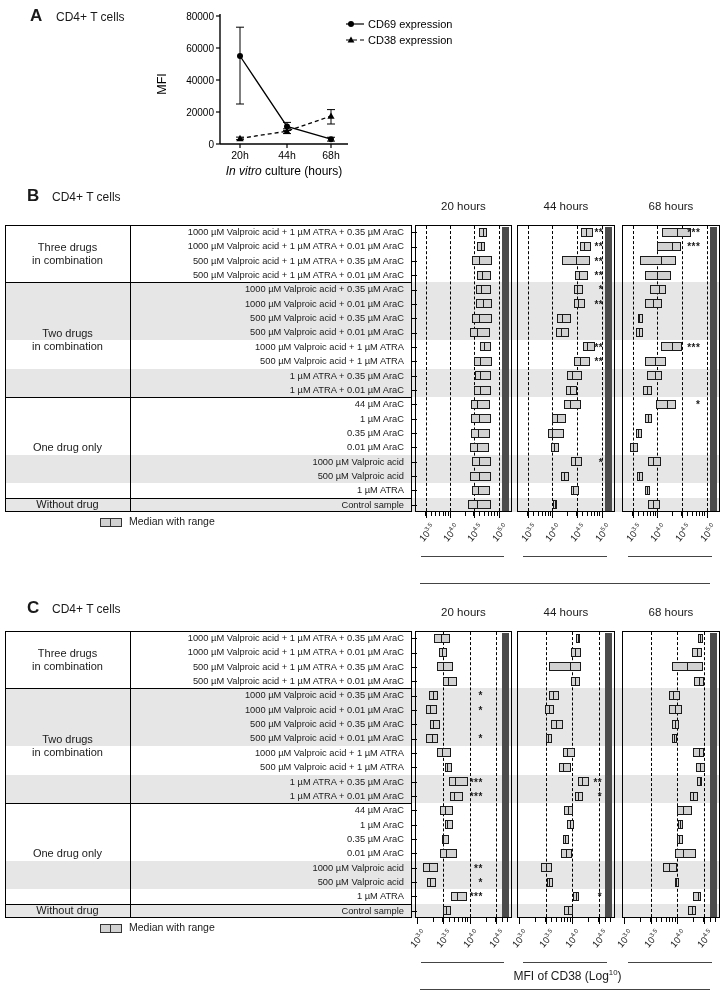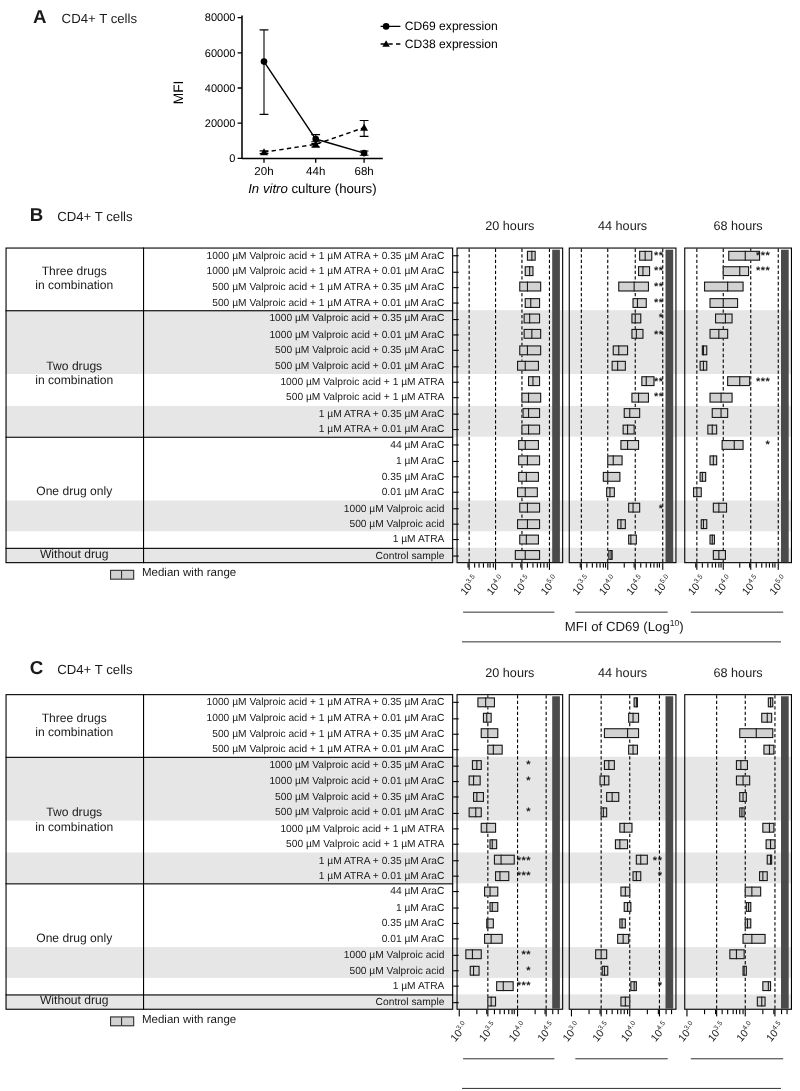--- a/index.html
+++ b/index.html
@@ -358,21 +358,20 @@
     <div style="position: absolute; left: 704.44px; top: 512px; width: 1px; height: 3.5px; background: rgb(0, 0, 0); z-index: 3;"></div>
     <div style="position: absolute; left: 632.846px; top: 512px; width: 1px; height: 6px; background: rgb(0, 0, 0); z-index: 3;"></div>
     <div style="position: absolute; right: 92.1538px; top: 521px; white-space: nowrap; font-size: 9.5px; transform-origin: 100% 0px; transform: rotate(-50deg); z-index: 3;">10<sup>3.5</sup></div>
     <div style="position: absolute; left: 657.462px; top: 512px; width: 1px; height: 6px; background: rgb(0, 0, 0); z-index: 3;"></div>
     <div style="position: absolute; right: 67.5385px; top: 521px; white-space: nowrap; font-size: 9.5px; transform-origin: 100% 0px; transform: rotate(-50deg); z-index: 3;">10<sup>4.0</sup></div>
     <div style="position: absolute; left: 682.077px; top: 512px; width: 1px; height: 6px; background: rgb(0, 0, 0); z-index: 3;"></div>
     <div style="position: absolute; right: 42.9231px; top: 521px; white-space: nowrap; font-size: 9.5px; transform-origin: 100% 0px; transform: rotate(-50deg); z-index: 3;">10<sup>4.5</sup></div>
     <div style="position: absolute; left: 706.692px; top: 512px; width: 1px; height: 6px; background: rgb(0, 0, 0); z-index: 3;"></div>
     <div style="position: absolute; right: 18.3077px; top: 521px; white-space: nowrap; font-size: 9.5px; transform-origin: 100% 0px; transform: rotate(-50deg); z-index: 3;">10<sup>5.0</sup></div>
     <div style="position: absolute; left: 628px; top: 556px; width: 84px; height: 0px; border-top: 1.3px solid rgb(68, 68, 68); z-index: 3;"></div>
-    <div style="position: absolute; left: 415px; top: 562px; width: 305px; text-align: center; font-size: 12px; z-index: 3;"><span>MFI of CD69 (Log</span><sup>10</sup><span>)</span></div>
     <div style="position: absolute; left: 420px; top: 583px; width: 290px; height: 0px; border-top: 1.3px solid rgb(68, 68, 68); z-index: 3;"></div>
     <div style="position: absolute; left: 100px; top: 518px; width: 22px; height: 9px; background: rgb(210, 210, 210); border: 1px solid rgb(51, 51, 51); box-sizing: border-box; z-index: 3;">
       <div style="position: absolute; left: 45%; top: 0px; width: 1px; height: 7px; background: rgb(51, 51, 51);"></div>
     </div>
     <div style="position: absolute; left: 129px; top: 515px; font-size: 10.5px; z-index: 3;">Median with range</div>
     <div style="position: absolute; left: 5px; top: 688.4px; width: 715px; height: 57.4px; background: rgb(230, 230, 230); z-index: 0;"></div>
     <div style="position: absolute; left: 5px; top: 774.5px; width: 715px; height: 28.7px; background: rgb(230, 230, 230); z-index: 0;"></div>
     <div style="position: absolute; left: 5px; top: 860.6px; width: 715px; height: 28.7px; background: rgb(230, 230, 230); z-index: 0;"></div>
     <div style="position: absolute; left: 5px; top: 903.65px; width: 715px; height: 14.35px; background: rgb(230, 230, 230); z-index: 0;"></div>
     <div style="position: absolute; left: 415px; top: 606px; width: 97px; text-align: center; font-size: 11.5px; z-index: 3;">20 hours</div>
@@ -639,18 +638,19 @@
     <div style="position: absolute; left: 714.678px; top: 918px; width: 1px; height: 3.5px; background: rgb(0, 0, 0); z-index: 3;"></div>
     <div style="position: absolute; left: 624.067px; top: 918px; width: 1px; height: 6px; background: rgb(0, 0, 0); z-index: 3;"></div>
     <div style="position: absolute; right: 100.933px; top: 927px; white-space: nowrap; font-size: 9.5px; transform-origin: 100% 0px; transform: rotate(-50deg); z-index: 3;">10<sup>3.0</sup></div>
     <div style="position: absolute; left: 650.733px; top: 918px; width: 1px; height: 6px; background: rgb(0, 0, 0); z-index: 3;"></div>
     <div style="position: absolute; right: 74.2667px; top: 927px; white-space: nowrap; font-size: 9.5px; transform-origin: 100% 0px; transform: rotate(-50deg); z-index: 3;">10<sup>3.5</sup></div>
     <div style="position: absolute; left: 677.4px; top: 918px; width: 1px; height: 6px; background: rgb(0, 0, 0); z-index: 3;"></div>
     <div style="position: absolute; right: 47.6px; top: 927px; white-space: nowrap; font-size: 9.5px; transform-origin: 100% 0px; transform: rotate(-50deg); z-index: 3;">10<sup>4.0</sup></div>
     <div style="position: absolute; left: 704.067px; top: 918px; width: 1px; height: 6px; background: rgb(0, 0, 0); z-index: 3;"></div>
     <div style="position: absolute; right: 20.9333px; top: 927px; white-space: nowrap; font-size: 9.5px; transform-origin: 100% 0px; transform: rotate(-50deg); z-index: 3;">10<sup>4.5</sup></div>
     <div style="position: absolute; left: 628px; top: 962px; width: 84px; height: 0px; border-top: 1.3px solid rgb(68, 68, 68); z-index: 3;"></div>
+    <div style="position: absolute; left: 415px; top: 968px; width: 305px; text-align: center; font-size: 12px; z-index: 3;"><span>MFI of CD38 (Log</span><sup>10</sup><span>)</span></div>
     <div style="position: absolute; left: 420px; top: 989px; width: 290px; height: 0px; border-top: 1.3px solid rgb(68, 68, 68); z-index: 3;"></div>
     <div style="position: absolute; left: 100px; top: 924px; width: 22px; height: 9px; background: rgb(210, 210, 210); border: 1px solid rgb(51, 51, 51); box-sizing: border-box; z-index: 3;">
       <div style="position: absolute; left: 45%; top: 0px; width: 1px; height: 7px; background: rgb(51, 51, 51);"></div>
     </div>
     <div style="position: absolute; left: 129px; top: 921px; font-size: 10.5px; z-index: 3;">Median with range</div>
   </div>
 
 </body></html>

